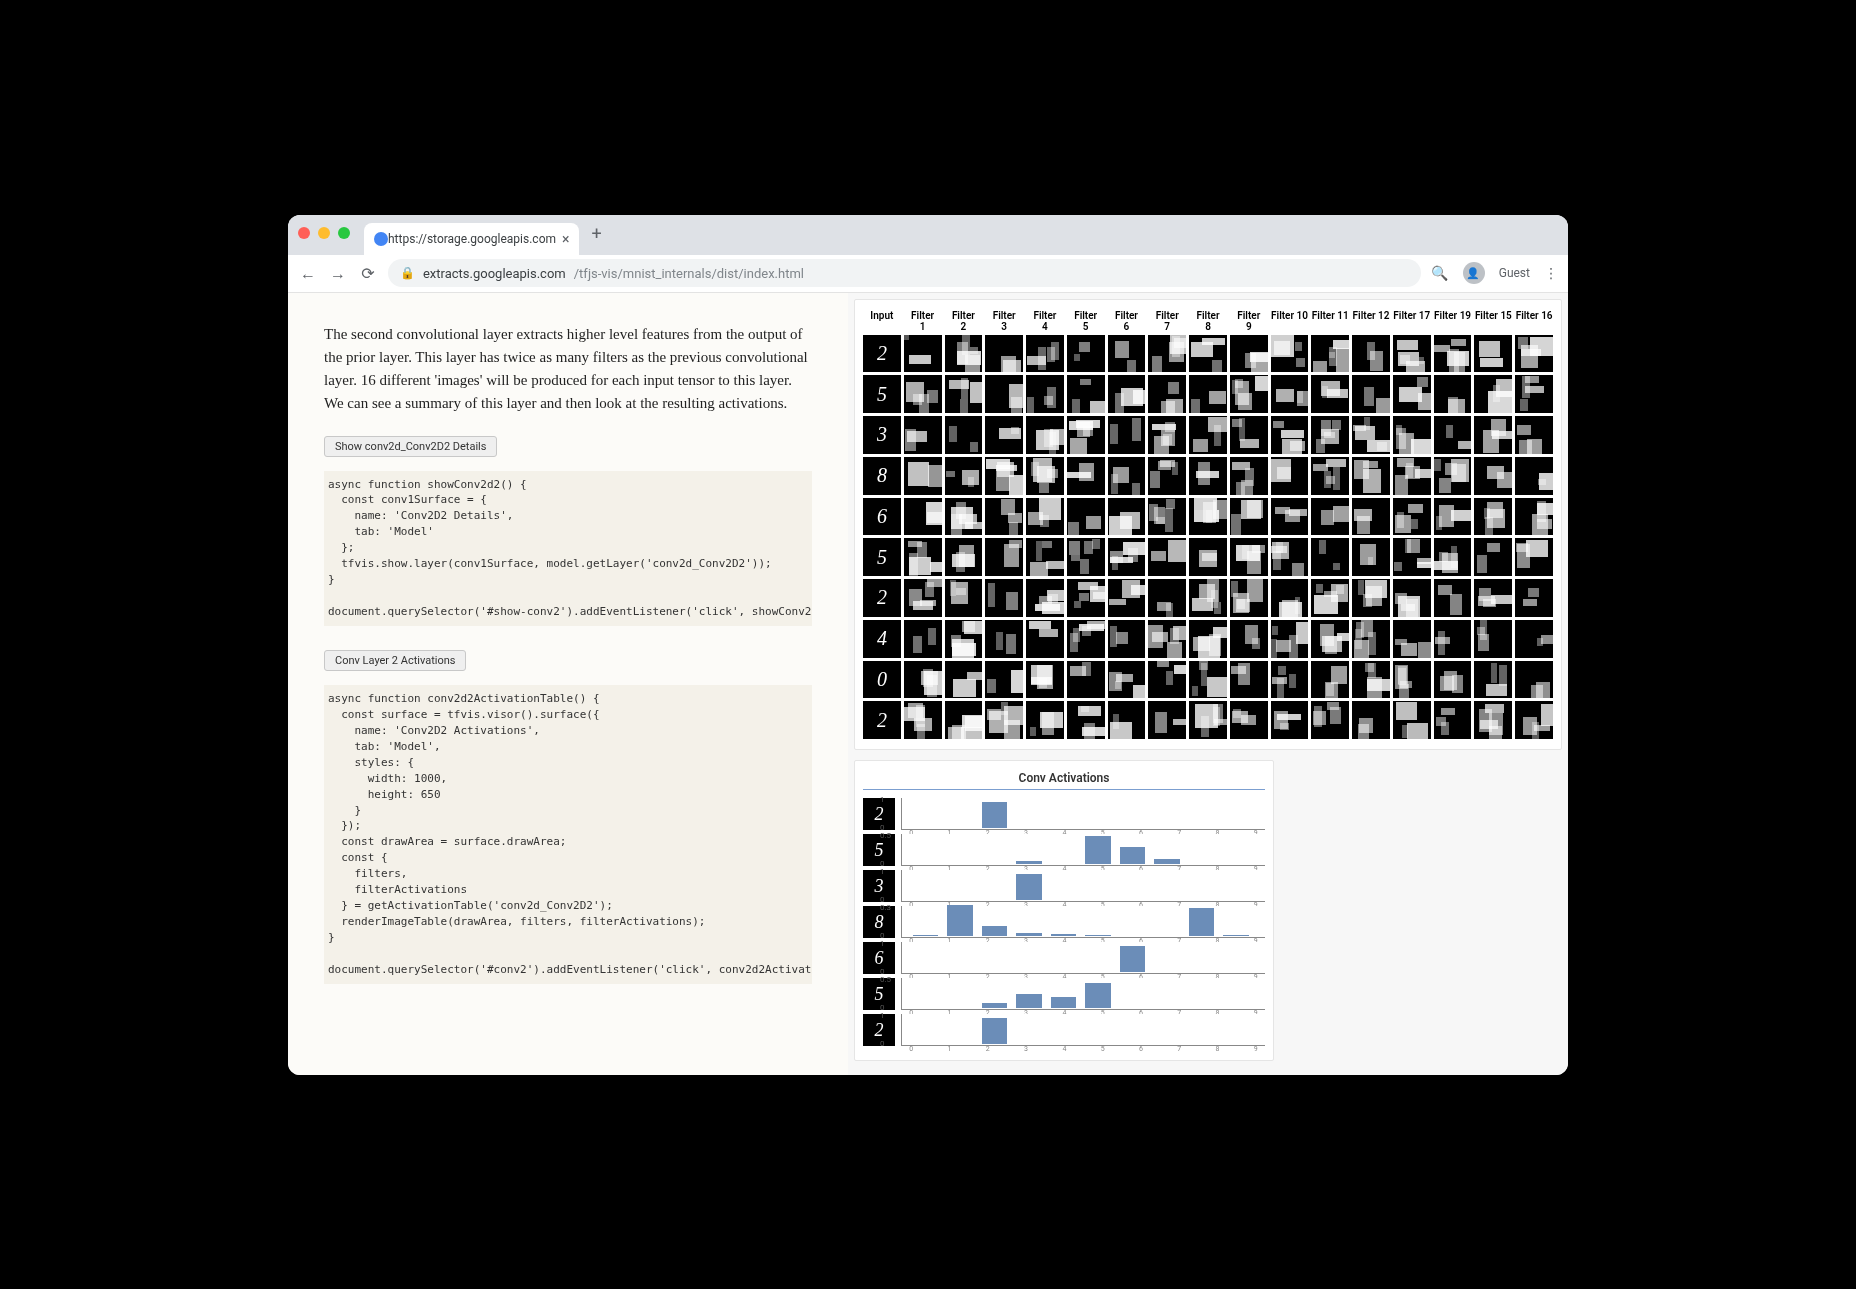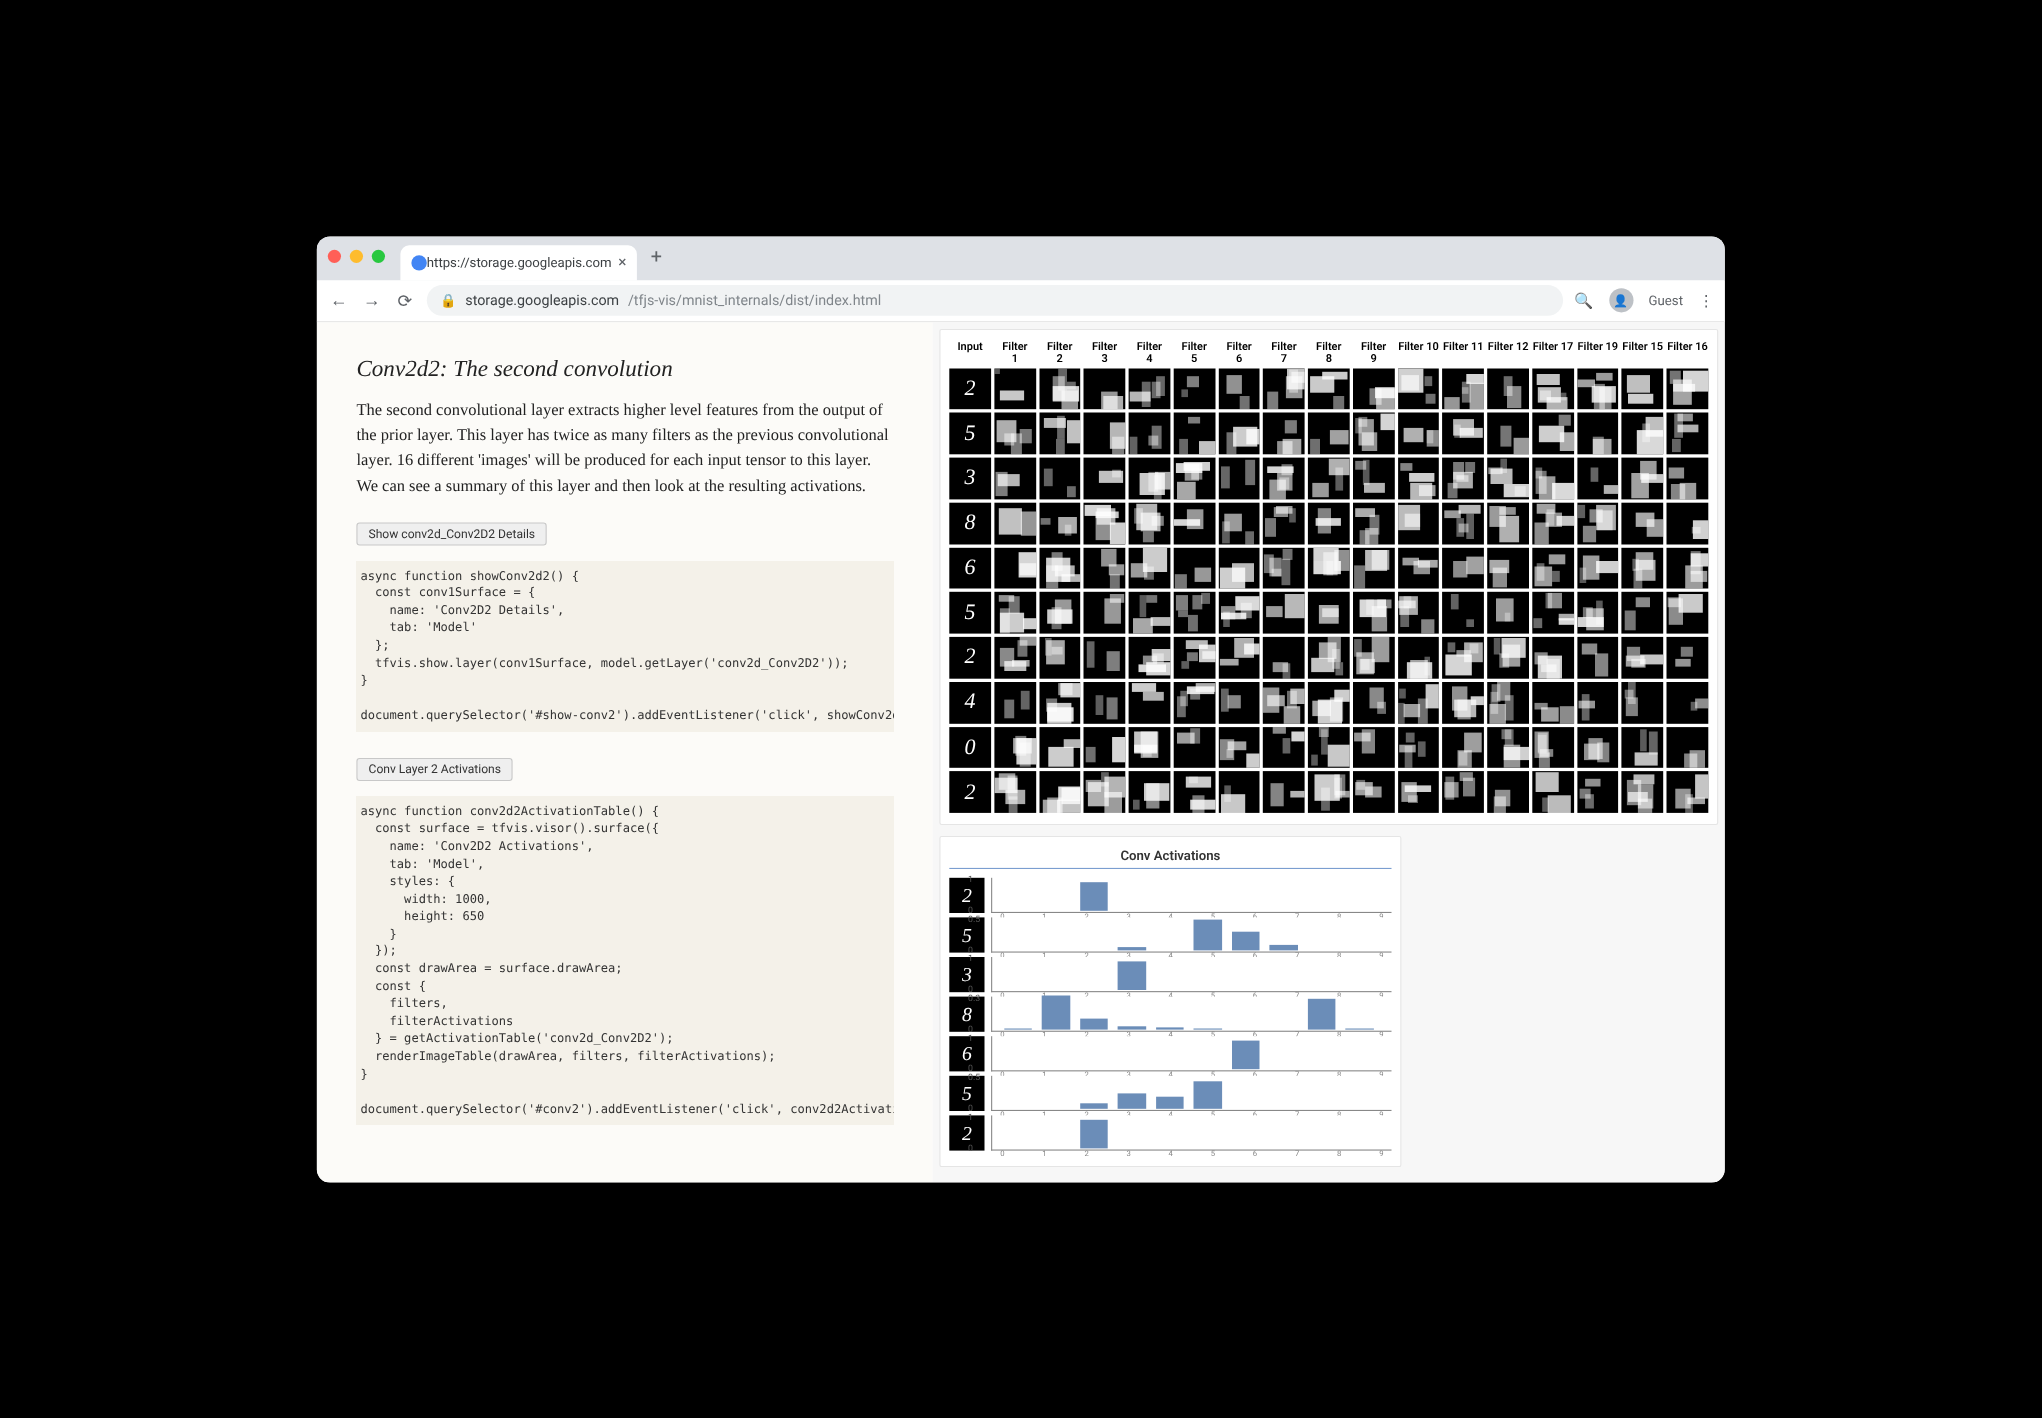--- a/index.html
+++ b/index.html
@@ -142,34 +142,33 @@
     </div>
     <div class="newtab">+</div>
   </div>
 
   <div class="toolbar">
     <span class="nav-ico">←</span>
     <span class="nav-ico">→</span>
     <span class="nav-ico">⟳</span>
     <div class="addr">
       <span class="lock">🔒</span>
-      <span>storage.googleapis.com</span>
+      <span>extracts.googleapis.com</span>
         <span style="color:#80868b;">/tfjs-vis/mnist_internals/dist/index.html</span>
     </div>
     <div class="right-ico">
       <span>🔍</span>
       <span class="avatar">👤</span>
       <span class="guest-label">Guest</span>
       <span>⋮</span>
     </div>
   </div>
 
   <div class="content">
     <div class="left">
-      <h2>Conv2d2: The second convolution</h2>
       <p>The second convolutional layer extracts higher level features from the output of the prior layer. This layer has twice as many filters as the previous convolutional layer. 16 different 'images' will be produced for each input tensor to this layer. We can see a summary of this layer and then look at the resulting activations.</p>
       <span class="btn">Show conv2d_Conv2D2 Details</span>
       <pre>async function showConv2d2() {
   const conv1Surface = {
     name: 'Conv2D2 Details',
     tab: 'Model'
   };
   tfvis.show.layer(conv1Surface, model.getLayer('conv2d_Conv2D2'));
 }
 

